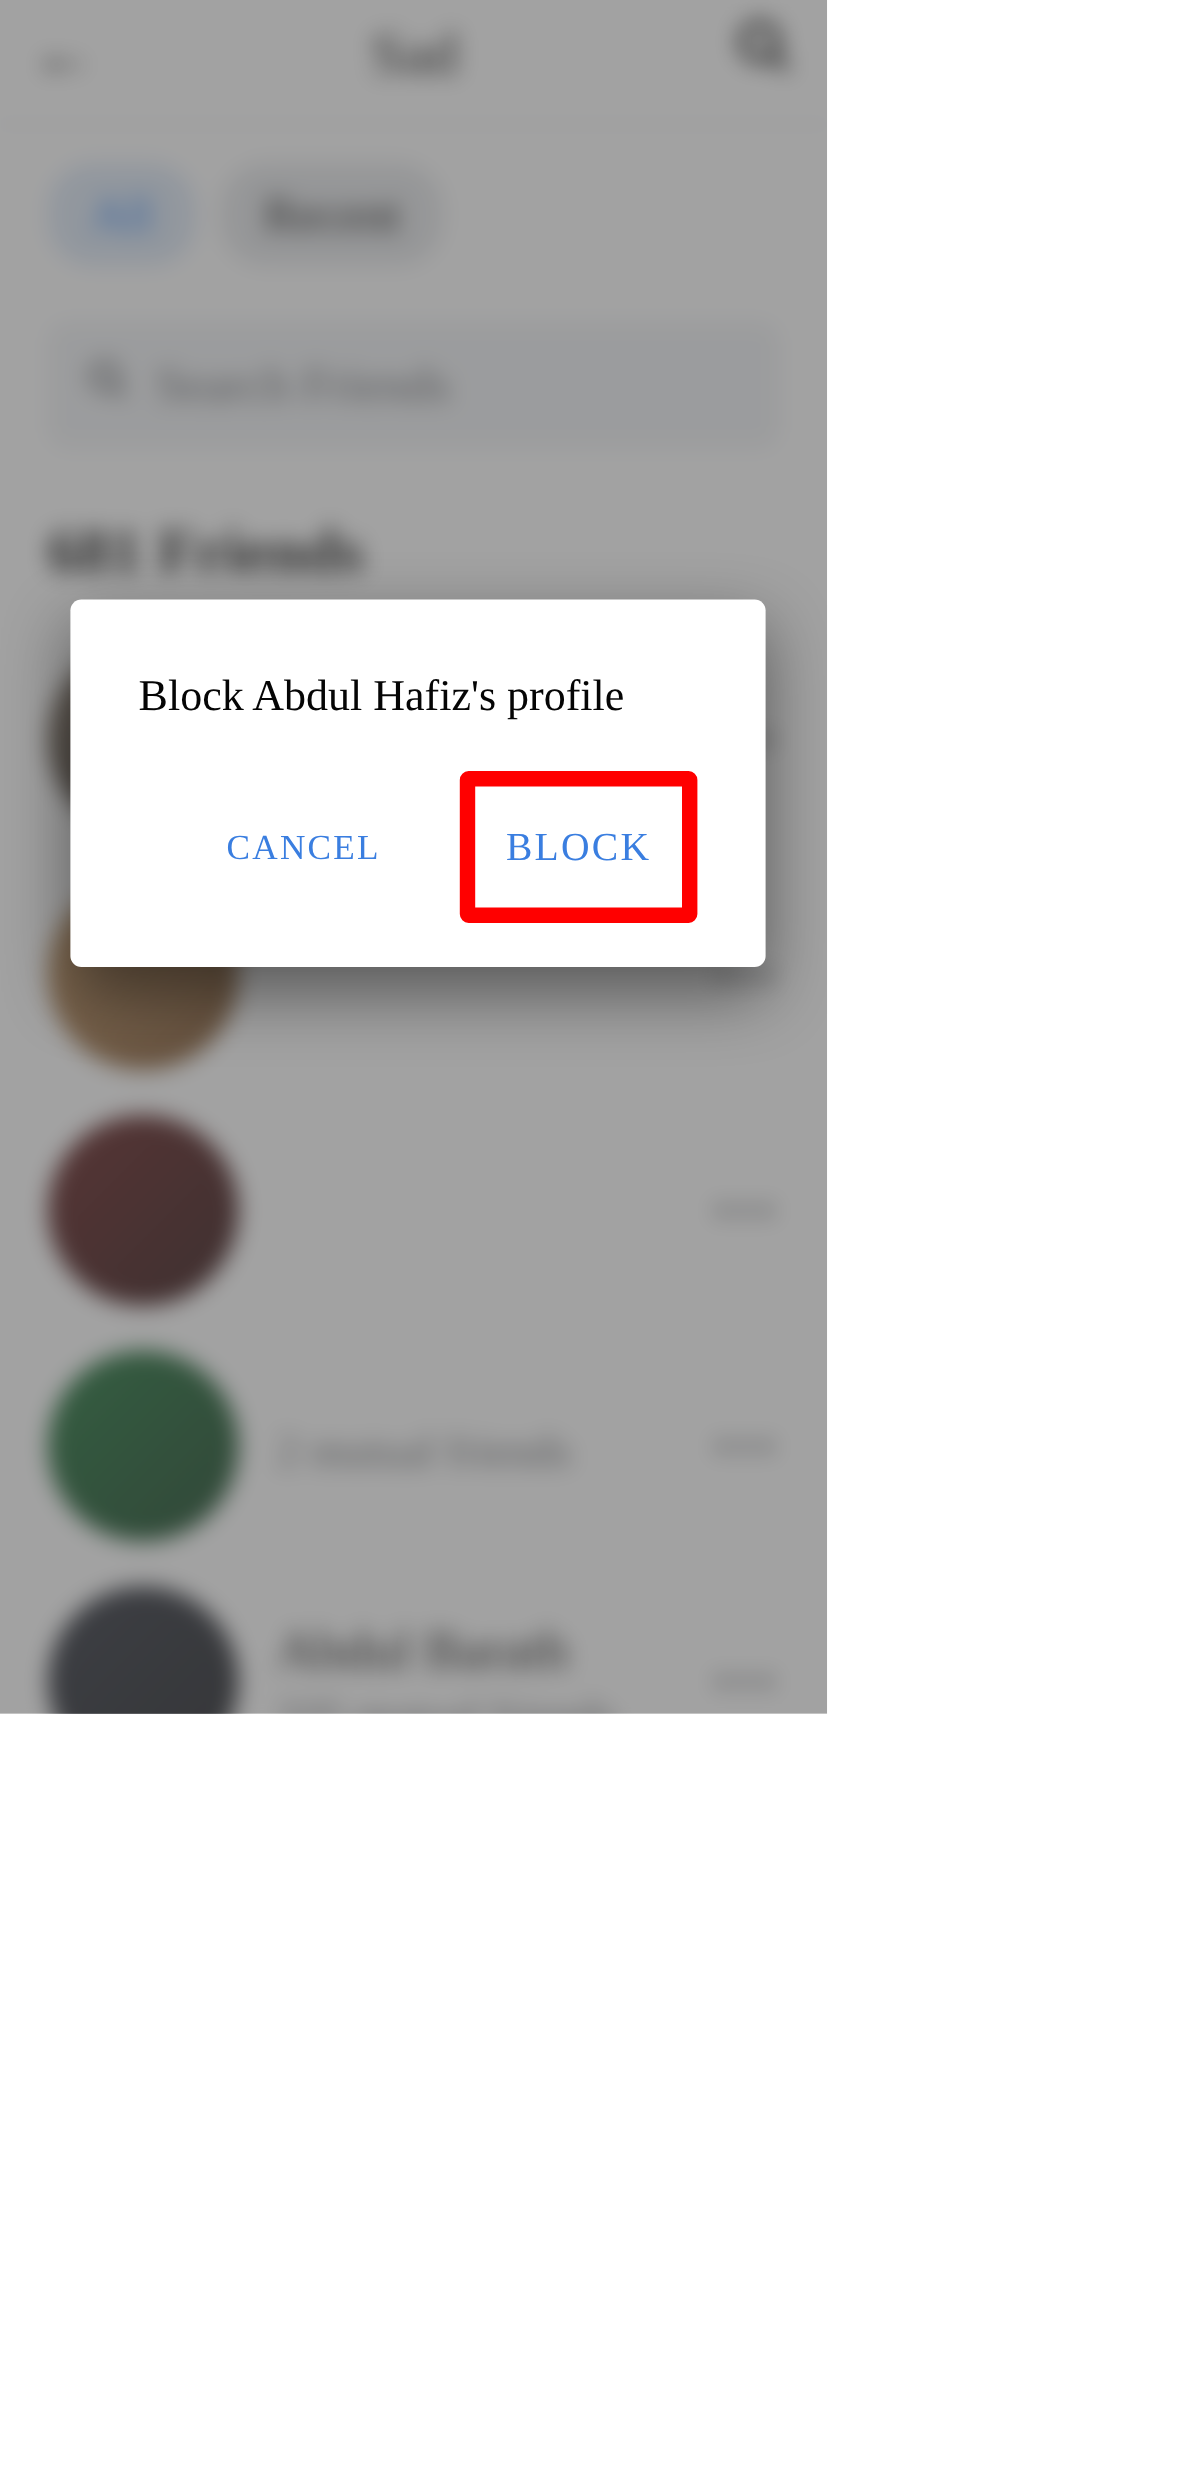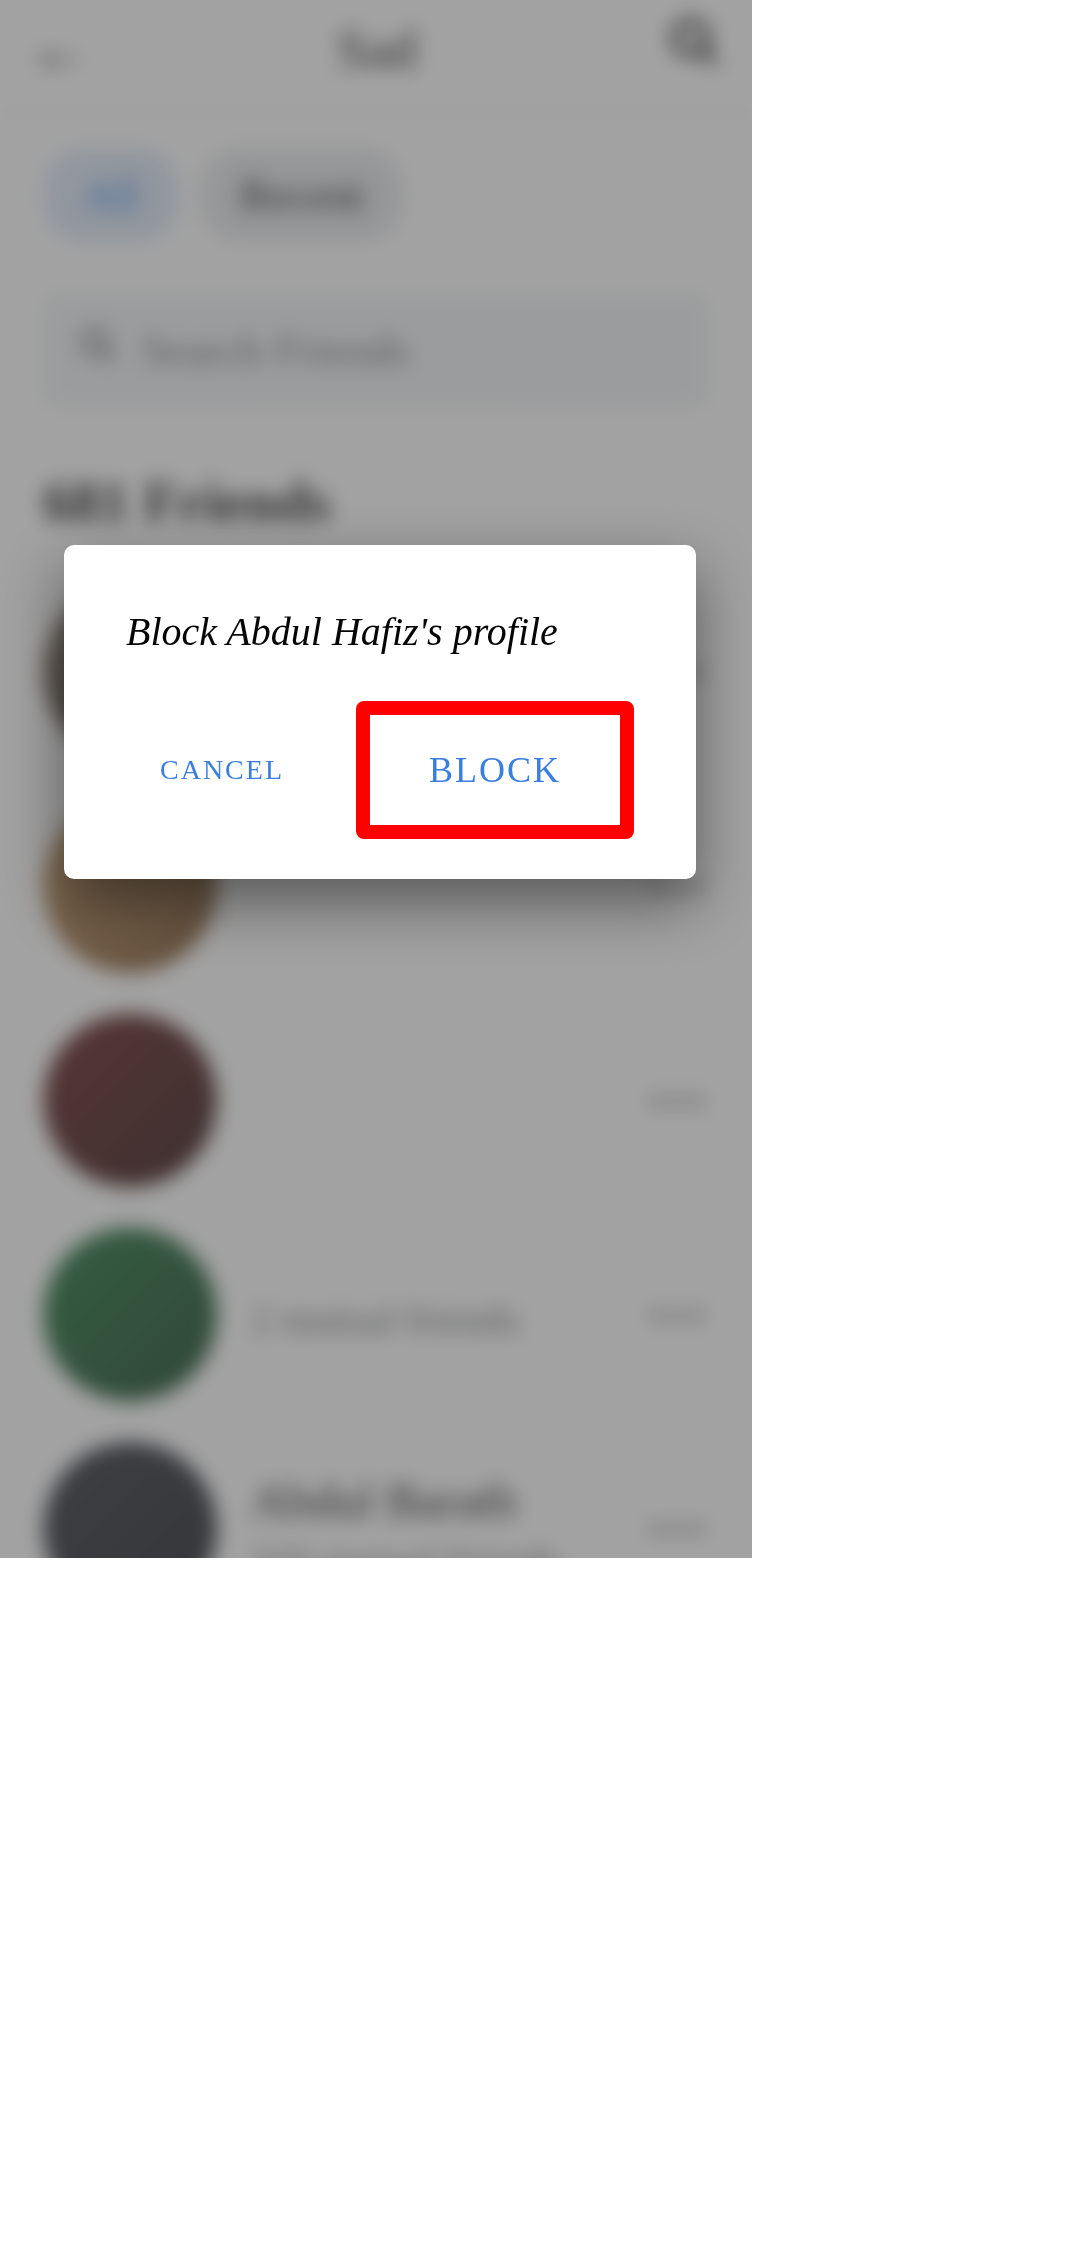--- a/index.html
+++ b/index.html
@@ -227,21 +227,21 @@
       <div class="name"></div>
       <div class="sub"></div>
     </div>
     <div class="dots">•••</div>
   </div>
 </div>
 
 <div class="dim" style="width:752px;height:1558px;"></div>
 
 <div class="dialog" style="left:64px;top:545px;width:632px;">
-  <div class="dialog-title" style="font-size:40px;margin-bottom:38px;font-style:italic;">Block Abdul Hafiz's profile</div>
+  <div class="dialog-title" style="font-size:40px;margin-bottom:38px;">Block Abdul Hafiz's profile</div>
   <div class="dialog-actions">
-    <button class="dlg-btn" style="font-size:28px;">CANCEL</button>
-    <button class="dlg-btn highlight-box" style="font-size:36px;padding:34px 59px;">BLOCK</button>
+    <button class="dlg-btn" style="font-size:32px;">CANCEL</button>
+    <button class="dlg-btn highlight-box" style="font-size:36px;padding:34px 28px;">BLOCK</button>
   </div>
 </div>
 
 <div class="frame-right"></div>
 <div class="frame-bottom"></div>
 
 </body></html>

